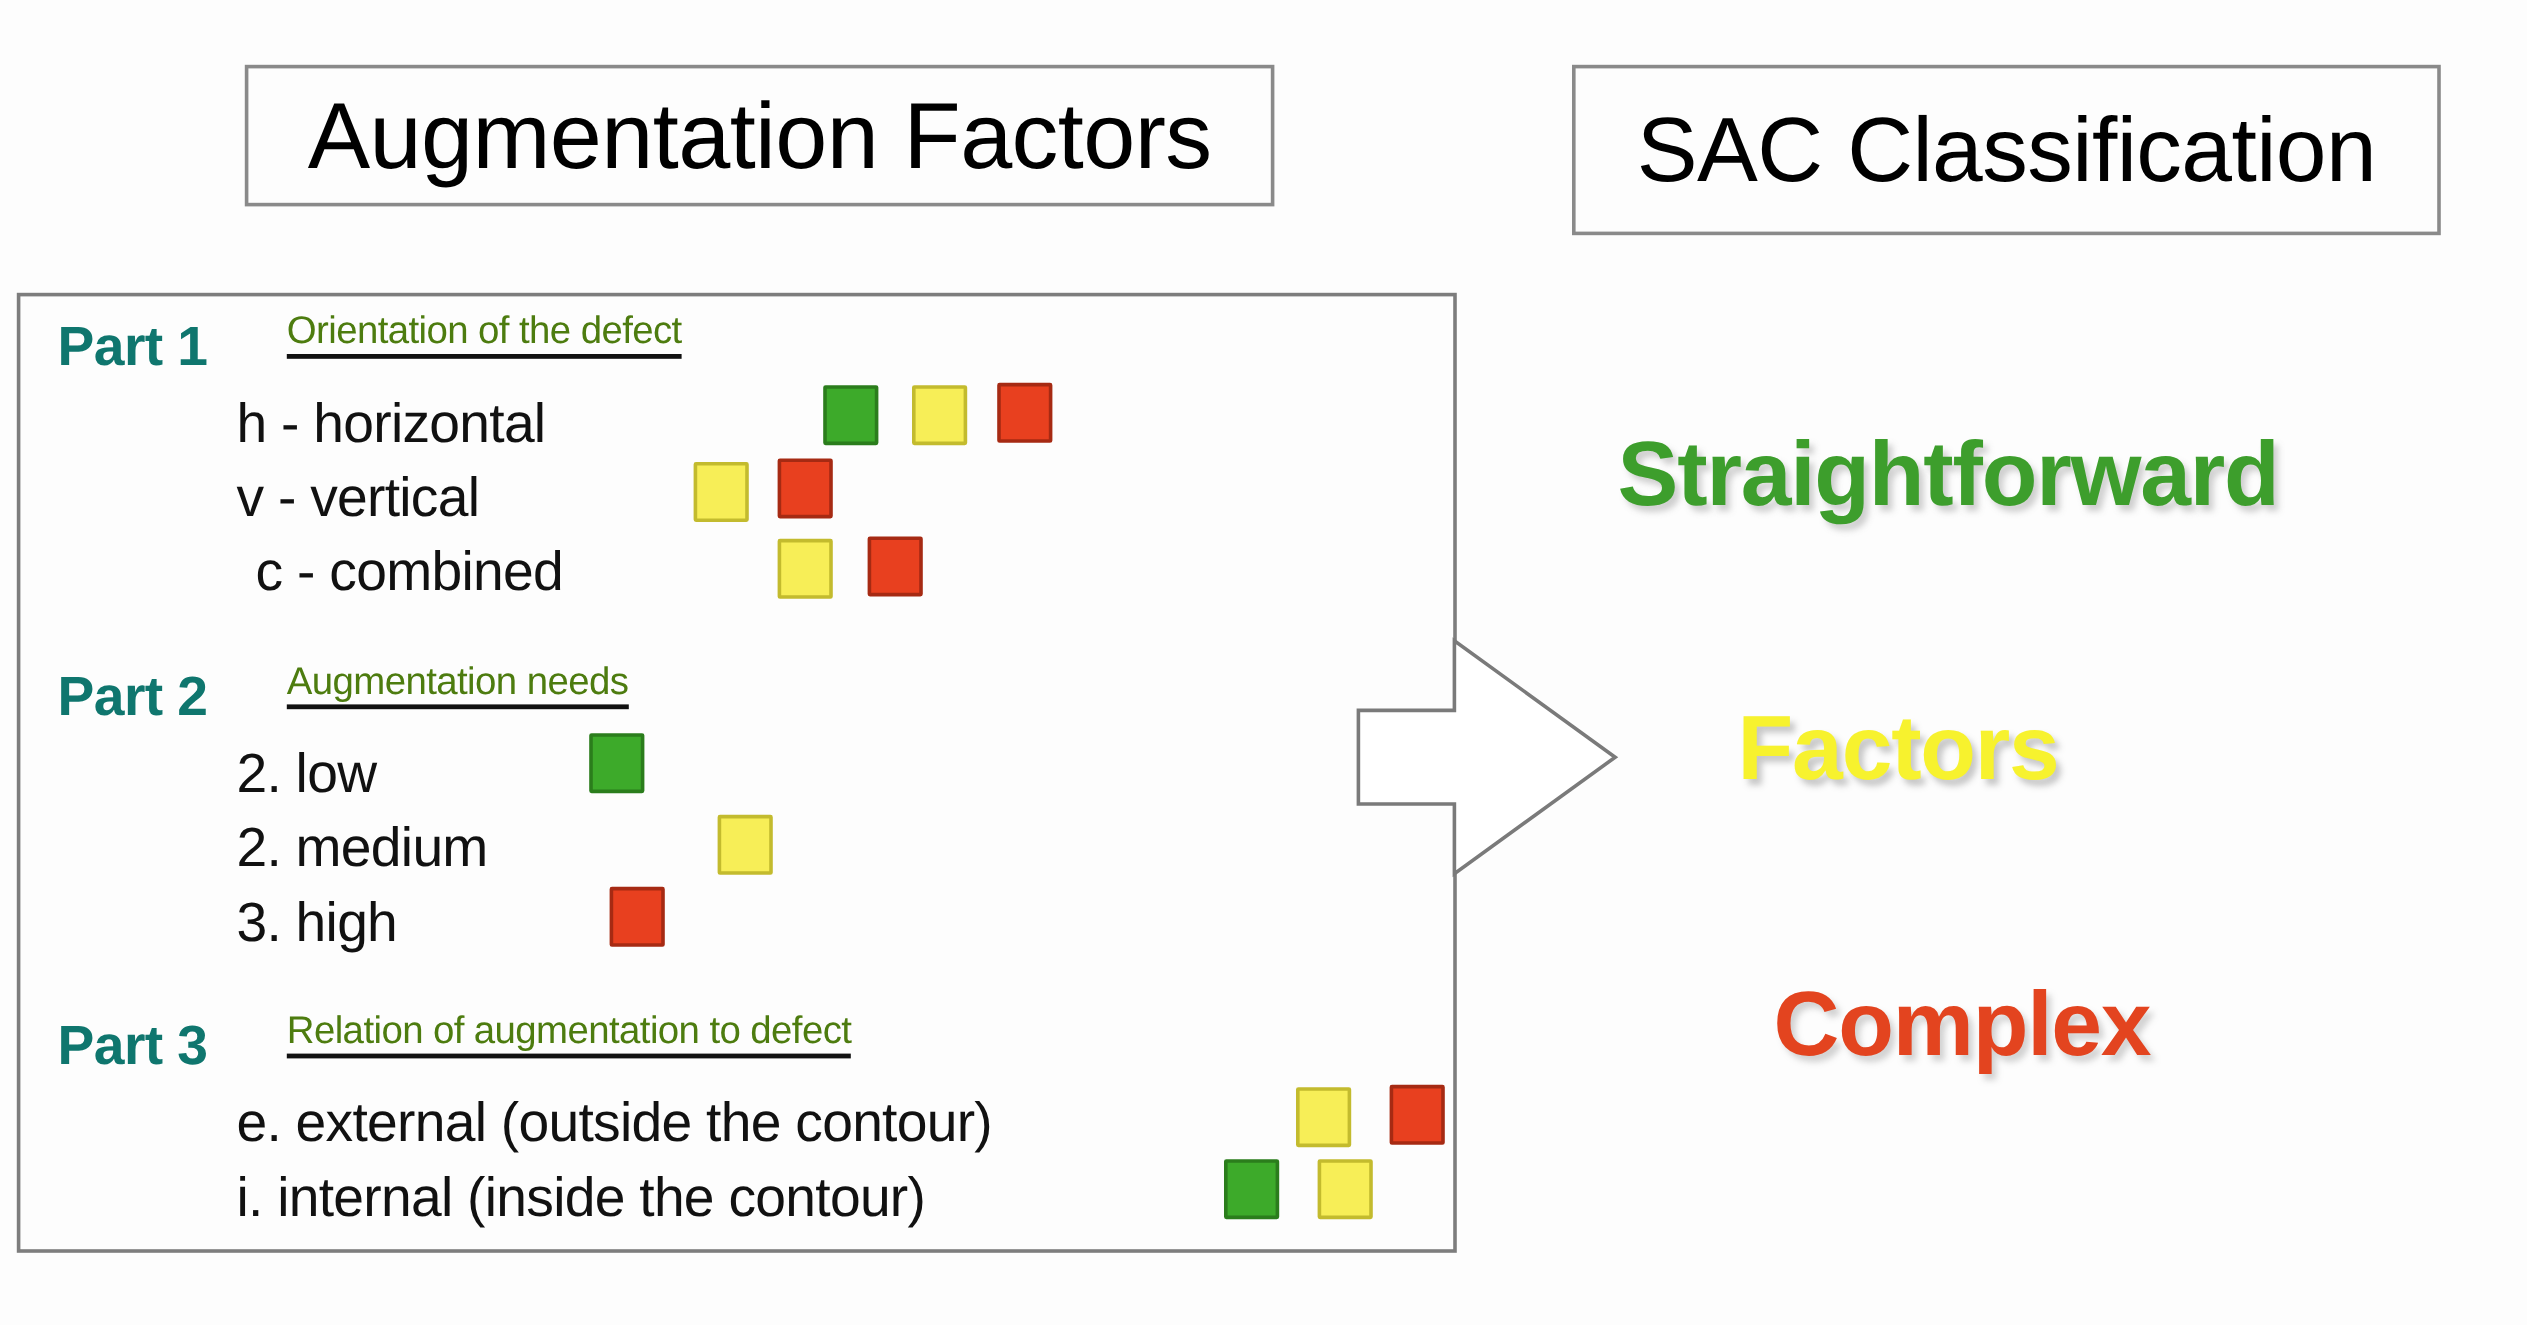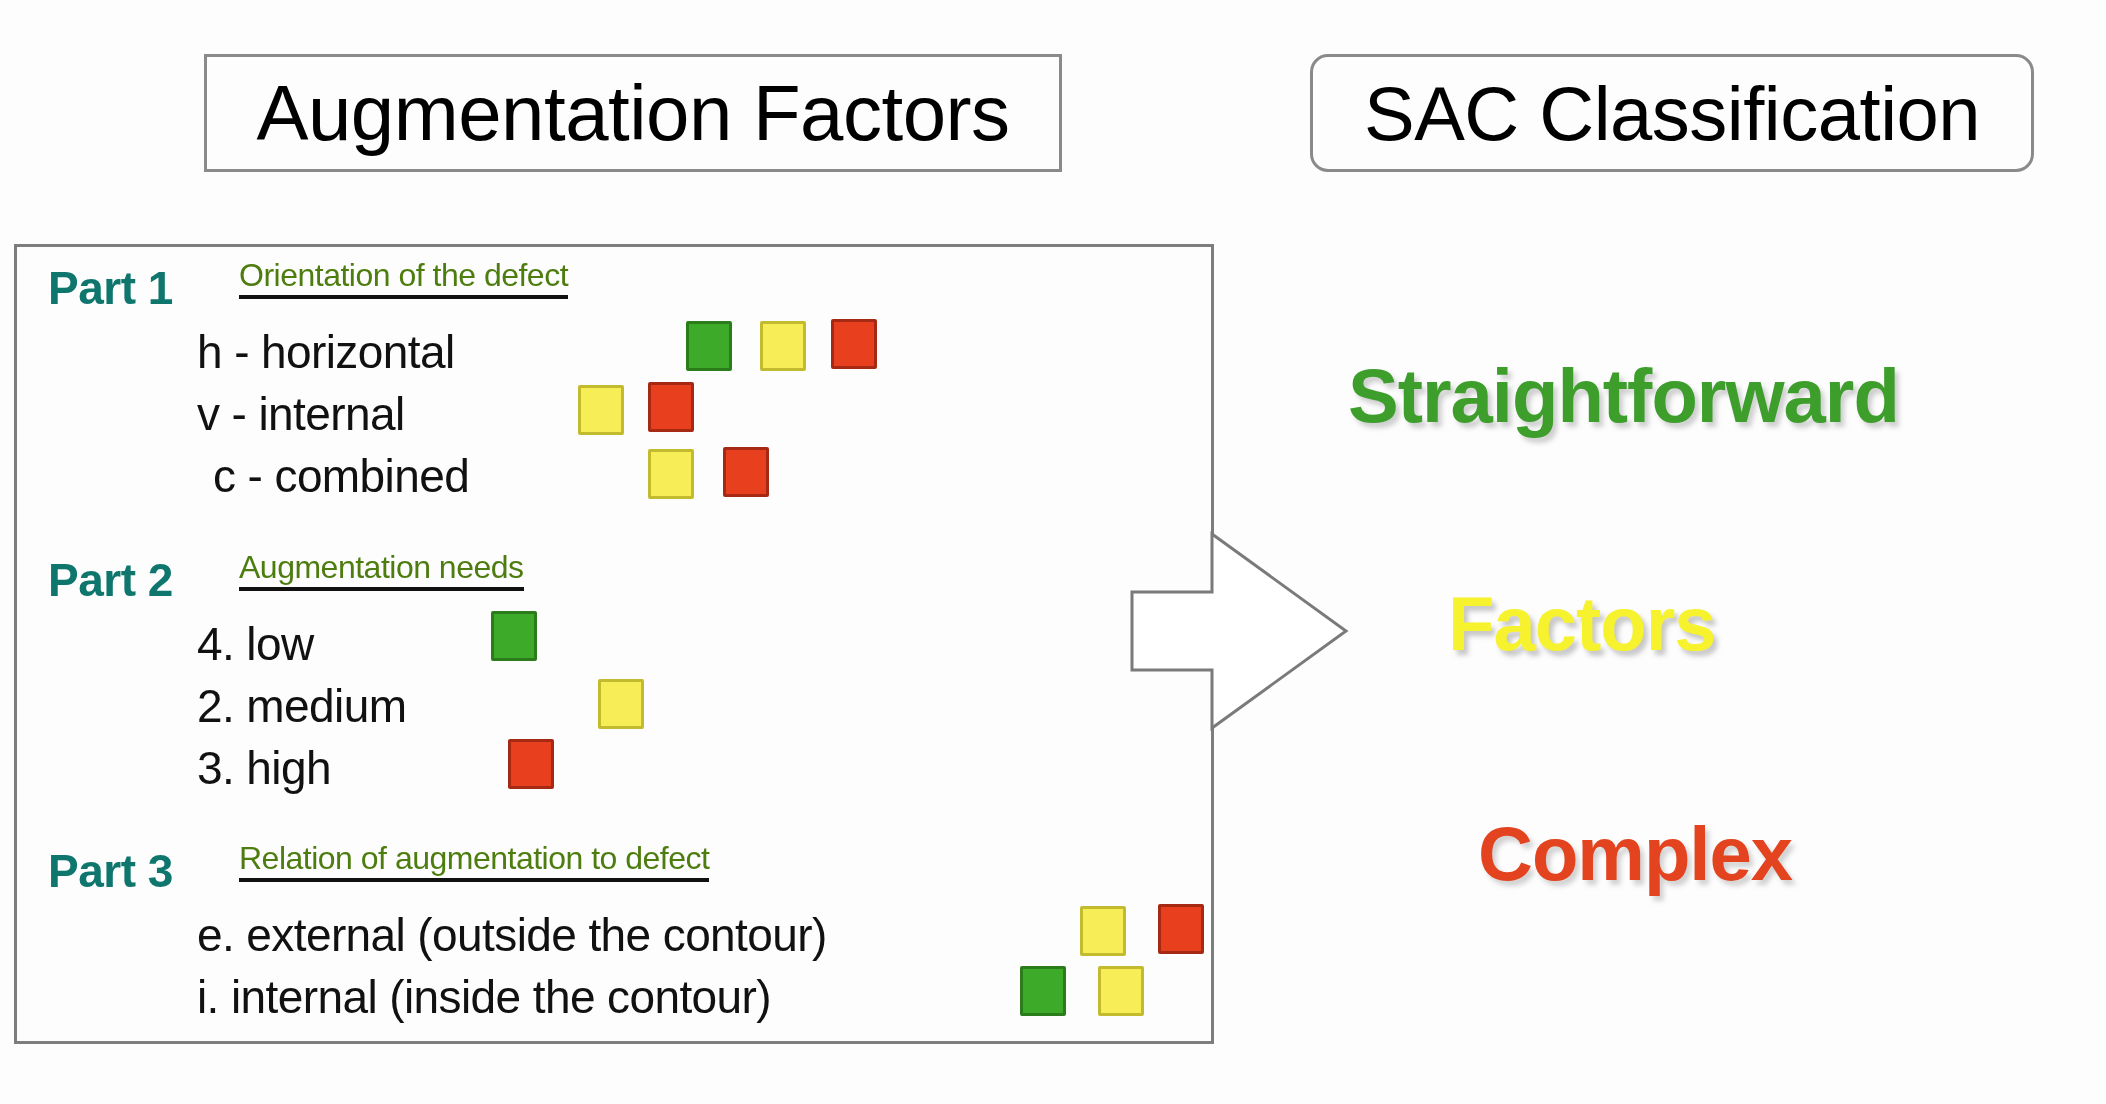--- a/index.html
+++ b/index.html
@@ -34,23 +34,22 @@
     left: 204px;
     top: 54px;
     width: 858px;
     height: 118px;
     font-size: 78px;
   }
   #header-right {
     left: 1310px;
     top: 54px;
     width: 724px;
-    height: 118px;
+    height: 142px;
     font-size: 76px;
-    border-radius: 18px;
   }
 
   
   #factors-panel {
     position: absolute;
     left: 14px;
     top: 244px;
     width: 1200px;
     height: 800px;
     box-sizing: border-box;
@@ -170,40 +169,40 @@
     </div>
 
     <div class="opt-row">
       <span class="opt-text" style="left:180px;">h - horizontal</span>
       <span class="chip green" style="left:669px; top:0px;"></span>
       <span class="chip yellow" style="left:743px; top:0px;"></span>
       <span class="chip red" style="left:814px; top:-2px;"></span>
     </div>
 
     <div class="opt-row">
-      <span class="opt-text" style="left:180px;">v - internal</span>
+      <span class="opt-text" style="left:180px;">v - vertical</span>
       <span class="chip yellow" style="left:561px; top:2px;"></span>
       <span class="chip red" style="left:631px; top:-1px;"></span>
     </div>
 
     <div class="opt-row">
       <span class="opt-text" style="left:196px;">c - combined</span>
       <span class="chip yellow" style="left:631px; top:4px;"></span>
       <span class="chip red" style="left:706px; top:2px;"></span>
     </div>
   </div>
 
   <div class="part-block" id="part-2">
     <div class="part-head">
       <span class="part-label">Part 2</span>
       <span class="part-title">Augmentation needs</span>
     </div>
 
     <div class="opt-row">
-      <span class="opt-text" style="left:180px;">4. low</span>
+      <span class="opt-text" style="left:180px;">2. low</span>
       <span class="chip green" style="left:474px; top:-2px;"></span>
     </div>
 
     <div class="opt-row">
       <span class="opt-text" style="left:180px;">2. medium</span>
       <span class="chip yellow" style="left:581px; top:4px;"></span>
     </div>
 
     <div class="opt-row">
       <span class="opt-text" style="left:180px;">3. high</span>

